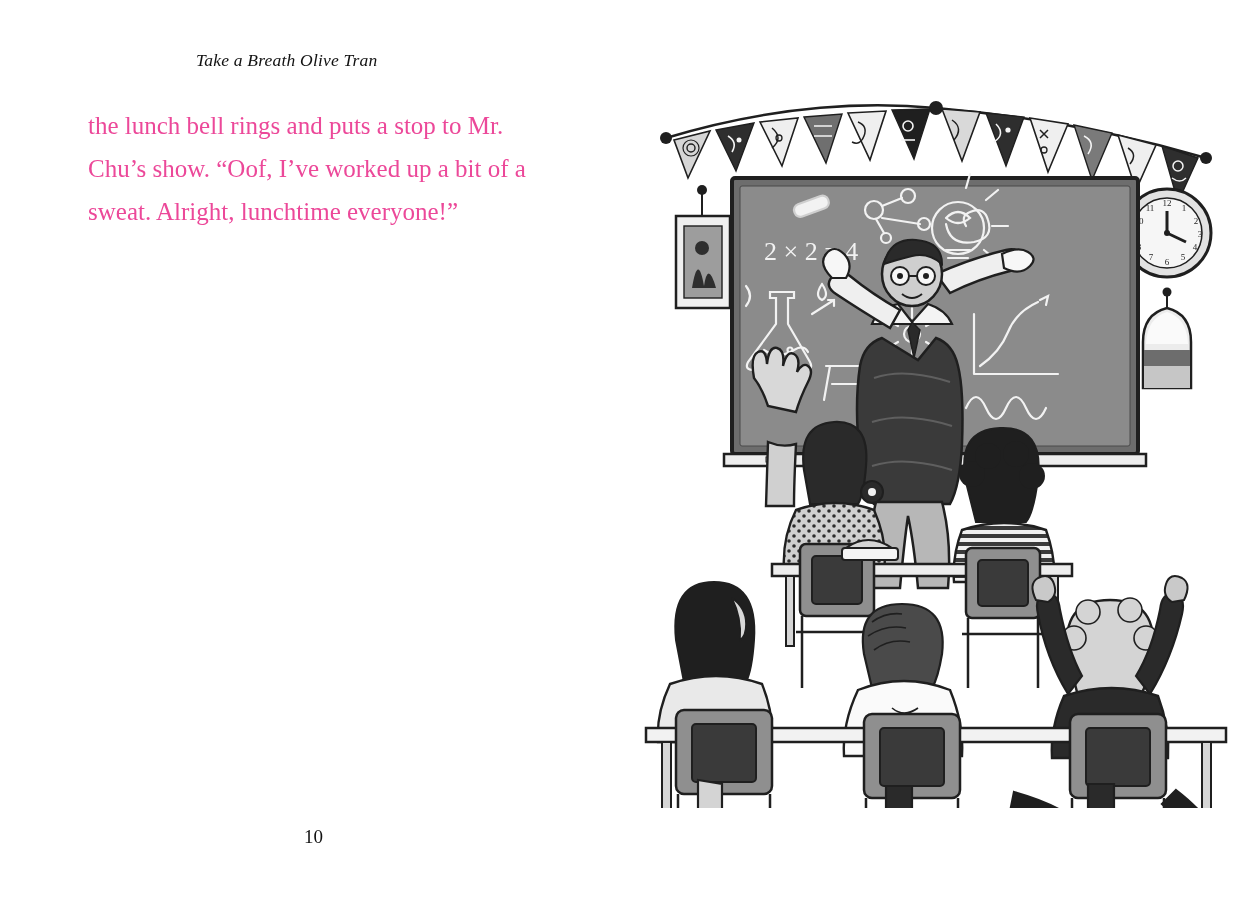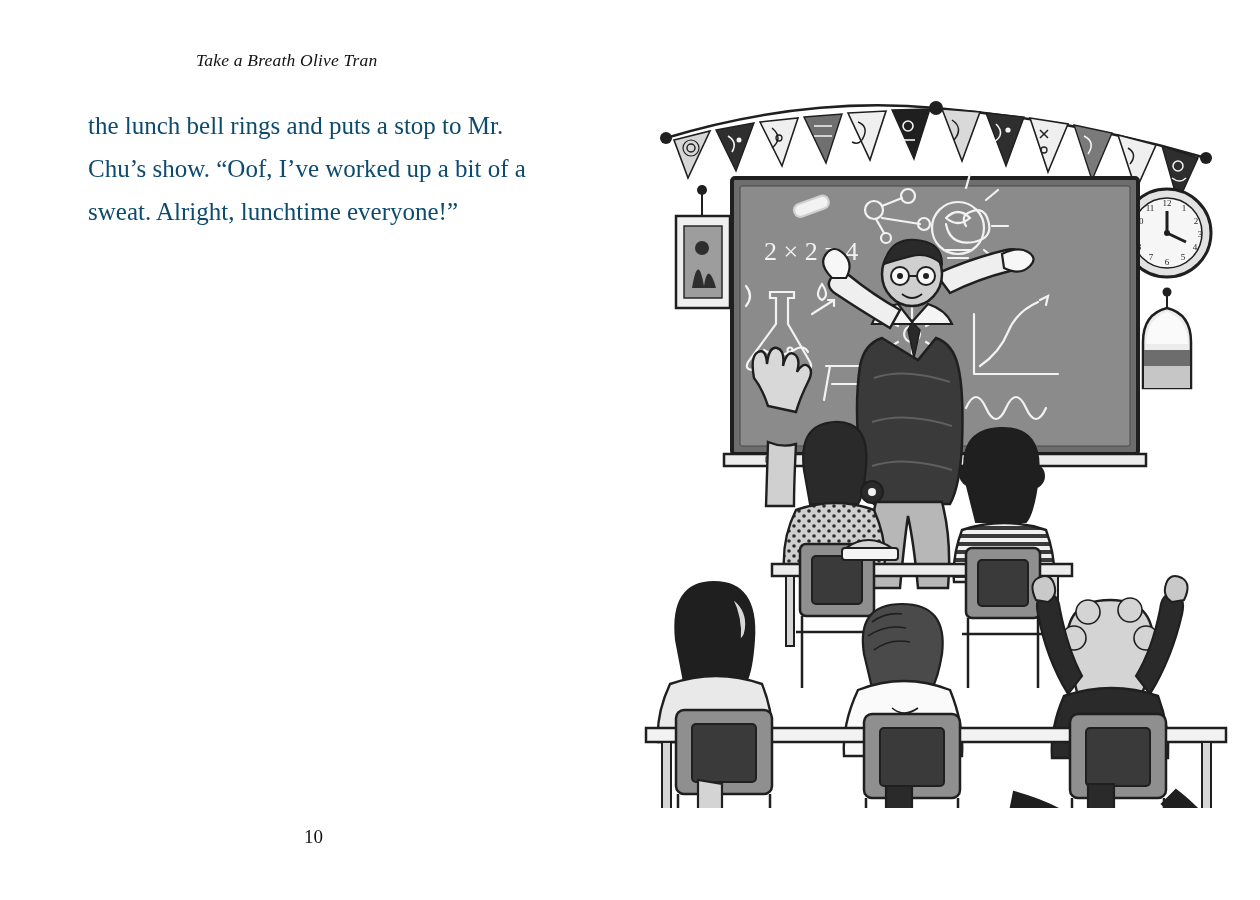--- a/index.html
+++ b/index.html
@@ -32,21 +32,21 @@
     white-space: nowrap;
   }
   .body-text {
     position: absolute;
     left: 88px;
     top: 104px;
     width: 470px;
     font-family: "Liberation Serif", serif;
     font-size: 25px;
     line-height: 43px;
-    color: #0c4a6e;
+    color: #ec4899;
   }
   .folio {
     position: absolute;
     left: 304px;
     top: 826px;
     font-family: "Liberation Serif", serif;
     font-size: 19px;
     color: #111;
   }
   .illustration {

